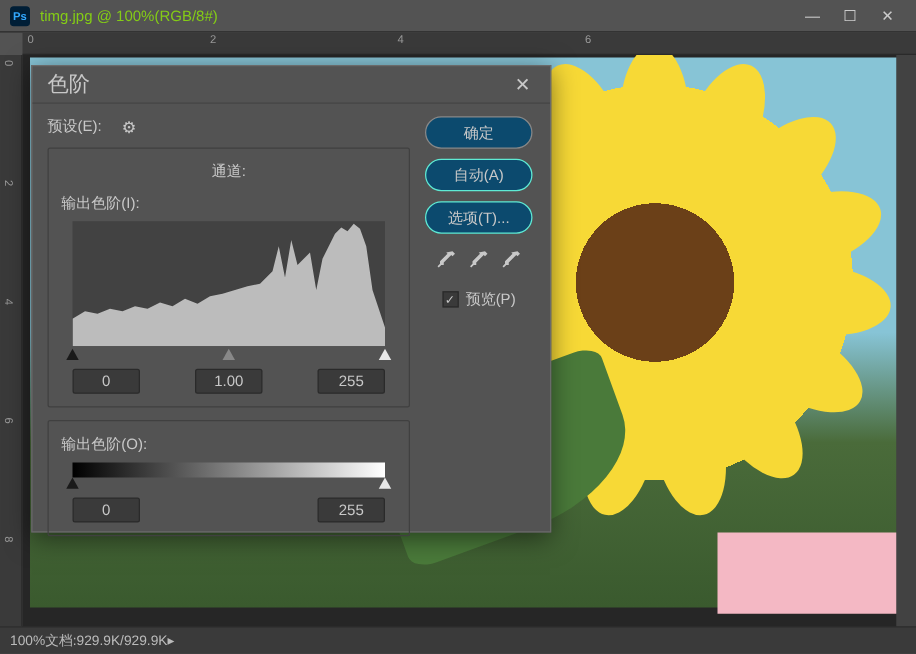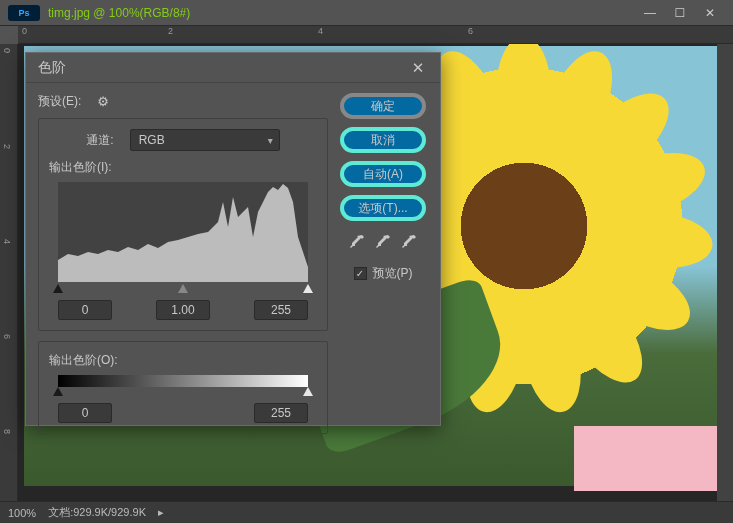--- a/index.html
+++ b/index.html
@@ -1,60 +1,60 @@
 <!DOCTYPE html>
 <html><head>
 <meta charset="utf-8">
 <style>
 *{margin:0;padding:0;box-sizing:border-box;font-family:"Microsoft YaHei",sans-serif;font-size:12px;color:#c8c8c8}
 body{background:#535353;width:733px;height:523px;overflow:hidden;position:relative}
 .titlebar{height:26px;background:#535353;border-bottom:1px solid #2a2a2a;display:flex;align-items:center;padding:0 8px}
-.ps-icon{width:32px;height:16px;background:#001e36;border-radius:3px;display:flex;align-items:center;justify-content:center;margin-right:8px}
+.ps-icon{width:16px;height:16px;background:#001e36;border-radius:3px;display:flex;align-items:center;justify-content:center;margin-right:8px}
 .ps-icon span{color:#31a8ff;font-size:9px;font-weight:bold}
 .titlebar-text{flex:1;color:#84cc16}
 .win-controls{display:flex;gap:0}
 .win-btn{width:30px;height:20px;display:flex;align-items:center;justify-content:center;cursor:pointer;color:#ccc}
 .ruler-h{height:18px;background:#3a3a3a;border-bottom:1px solid #2a2a2a;position:relative;margin-left:18px}
 .ruler-h .tick{position:absolute;top:0;font-size:9px;color:#999}
 .workspace{display:flex;height:calc(100% - 26px - 18px - 22px)}
 .ruler-v{width:18px;background:#3a3a3a;border-right:1px solid #2a2a2a;position:relative}
 .ruler-v .tick{position:absolute;left:2px;font-size:9px;color:#999;writing-mode:vertical-rl}
 .canvas-area{flex:1;background:#262626;position:relative;overflow:hidden}
 .canvas-img{position:absolute;left:6px;top:2px;width:700px;height:440px;background:linear-gradient(180deg,#87c4d6 0%,#87c4d6 50%,#4a6b3a 70%,#3a5a2e 100%)}
 .sunflower{position:absolute;right:40px;top:20px;width:320px;height:320px}
 .petals{position:absolute;inset:0;border-radius:50%;background:radial-gradient(circle,#6b4018 0 28%,#f7d936 28% 70%,transparent 70%)}
 .petal{position:absolute;width:55px;height:110px;background:#f7d936;border-radius:50% 50% 40% 40%;left:132px;top:-30px;transform-origin:50% 190px}
 .leaves{position:absolute;bottom:-40px;left:-60px;width:200px;height:120px;background:#4a7a3a;border-radius:50% 10% 50% 10%;transform:rotate(-20deg)}
 .watermark{position:absolute;right:0;bottom:-5px;width:150px;height:65px;background:#f4b8c4}
-.statusbar{height:22px;background:#3a3a3a;border-top:1px solid #2a2a2a;display:flex;align-items:center;padding:0 8px;gap:12px}
+.statusbar{height:22px;background:#3a3a3a;border-top:1px solid #2a2a2a;display:flex;align-items:center;padding:0 8px;}
 .statusbar span{font-size:11px;color:#bbb}
 .dialog{position:absolute;left:25px;top:52px;width:416px;height:374px;background:#535353;border:1px solid #6a6a6a;box-shadow:0 4px 20px rgba(0,0,0,.5);color:#c8c8c8}
 .dlg-title{height:30px;display:flex;align-items:center;padding:0 12px;border-bottom:1px solid #454545}
-.dlg-title span{flex:1;font-size:14px}
+.dlg-title span{flex:1;font-size:17px}
 .dlg-close{width:20px;height:20px;display:flex;align-items:center;justify-content:center;cursor:pointer;font-size:15px}
 .dlg-body{display:flex;padding:10px 12px;gap:10px}
 .dlg-left{flex:1}
 .dlg-right{width:90px;display:flex;flex-direction:column;gap:8px;align-items:center}
 .row{display:flex;align-items:center;gap:16px;margin-bottom:8px}
 .label{color:#c8c8c8}
 .dropdown{background:#3a3a3a;border:1px solid #2a2a2a;height:22px;padding:0 18px 0 8px;position:relative;display:flex;align-items:center;border-radius:2px;min-width:120px}
 .dropdown::after{content:"▾";position:absolute;right:6px;font-size:10px;color:#aaa}
 .gear{width:16px;height:16px;color:#c8c8c8;font-size:13px;cursor:pointer}
 .panel{border:1px solid #404040;padding:10px;border-radius:2px;margin-bottom:10px}
 .histogram{width:250px;height:100px;background:#424242;position:relative;margin:6px auto 4px}
 .hsvg{width:100%;height:100%}
 .slider-track{width:250px;height:10px;margin:0 auto;position:relative}
 .tri{position:absolute;top:-2px;width:0;height:0;border-left:5px solid transparent;border-right:5px solid transparent;cursor:pointer}
 .tri.black{border-bottom:9px solid #1a1a1a;left:-5px}
 .tri.gray{border-bottom:9px solid #888;left:120px}
 .tri.white{border-bottom:9px solid #e8e8e8;right:-5px}
 .inputs3{display:flex;justify-content:space-between;width:250px;margin:4px auto 0}
 .numbox{background:#3a3a3a;border:1px solid #2a2a2a;width:54px;height:20px;text-align:center;line-height:18px;border-radius:2px}
 .gradient{width:250px;height:12px;margin:6px auto 2px;background:linear-gradient(90deg,#000,#fff);position:relative}
-.btn{width:86px;height:26px;border:4px solid #5eead4;border-radius:13px;display:flex;align-items:center;justify-content:center;cursor:pointer;background:#0369a1}
+.btn{width:86px;height:26px;border:1px solid #5eead4;border-radius:13px;display:flex;align-items:center;justify-content:center;cursor:pointer;background:#0c4a6e}
 .btn.primary{border-color:#888}
 .eyedroppers{display:flex;gap:8px;margin-top:4px}
 .eyedrop{width:18px;height:18px;cursor:pointer;color:#c8c8c8;display:flex;align-items:center;justify-content:center}
 .check-row{display:flex;align-items:center;gap:6px;margin-top:6px}
 .checkbox{width:13px;height:13px;background:#3a3a3a;border:1px solid #2a2a2a;display:flex;align-items:center;justify-content:center;font-size:10px;color:#c8c8c8}
 .scroll-v{position:absolute;right:0;top:44px;bottom:22px;width:16px;background:#424242}
 </style>
 </head>
 <body>
 
@@ -125,23 +125,20 @@
   </div>
   <div class="dlg-body">
     <div class="dlg-left">
       <div class="row">
         <span class="label">预设(E):</span>
         <span class="gear">⚙</span>
       </div>
       <div class="panel">
         <div class="row" style="justify-content:center">
           <span class="label">通道:</span>
-          <div class="dropdown" style="width:150px">
-              <span>RGB</span>
-            </div>
         </div>
         <div class="label">输出色阶(I):</div>
         <div class="histogram">
           <svg class="hsvg" viewBox="0 0 250 100" preserveAspectRatio="none">
               <polygon fill="#bcbcbc" points="0,100 0,78 10,72 20,74 30,70 40,72 50,68 60,70 70,65 80,68 90,62 100,66 110,60 120,58 130,55 140,52 150,50 160,40 165,20 170,45 175,15 180,35 185,30 190,25 195,55 200,30 210,10 215,5 220,8 225,2 230,6 235,20 240,55 245,70 250,85 250,100"></polygon>
             </svg>
         </div>
         <div class="slider-track">
           <div class="tri black"></div>
           <div class="tri gray"></div>
@@ -162,21 +159,20 @@
         </div>
         <div class="inputs3">
           <div class="numbox">0</div>
           <div></div>
           <div class="numbox">255</div>
         </div>
       </div>
     </div>
     <div class="dlg-right">
       <div class="btn primary">确定</div>
-      <div class="btn">取消</div>
       <div class="btn">自动(A)</div>
       <div class="btn">选项(T)...</div>
       <div class="eyedroppers">
         <div class="eyedrop">
             <svg width="16" height="16" viewBox="0 0 16 16">
               <path fill="#c8c8c8" d="M13 1l2 2-2 2-1-1-6 6v2H4l-2 2-1-1 2-2v-2l6-6-1-1z"></path>
             </svg>
           </div>
         <div class="eyedrop">
             <svg width="16" height="16" viewBox="0 0 16 16">

